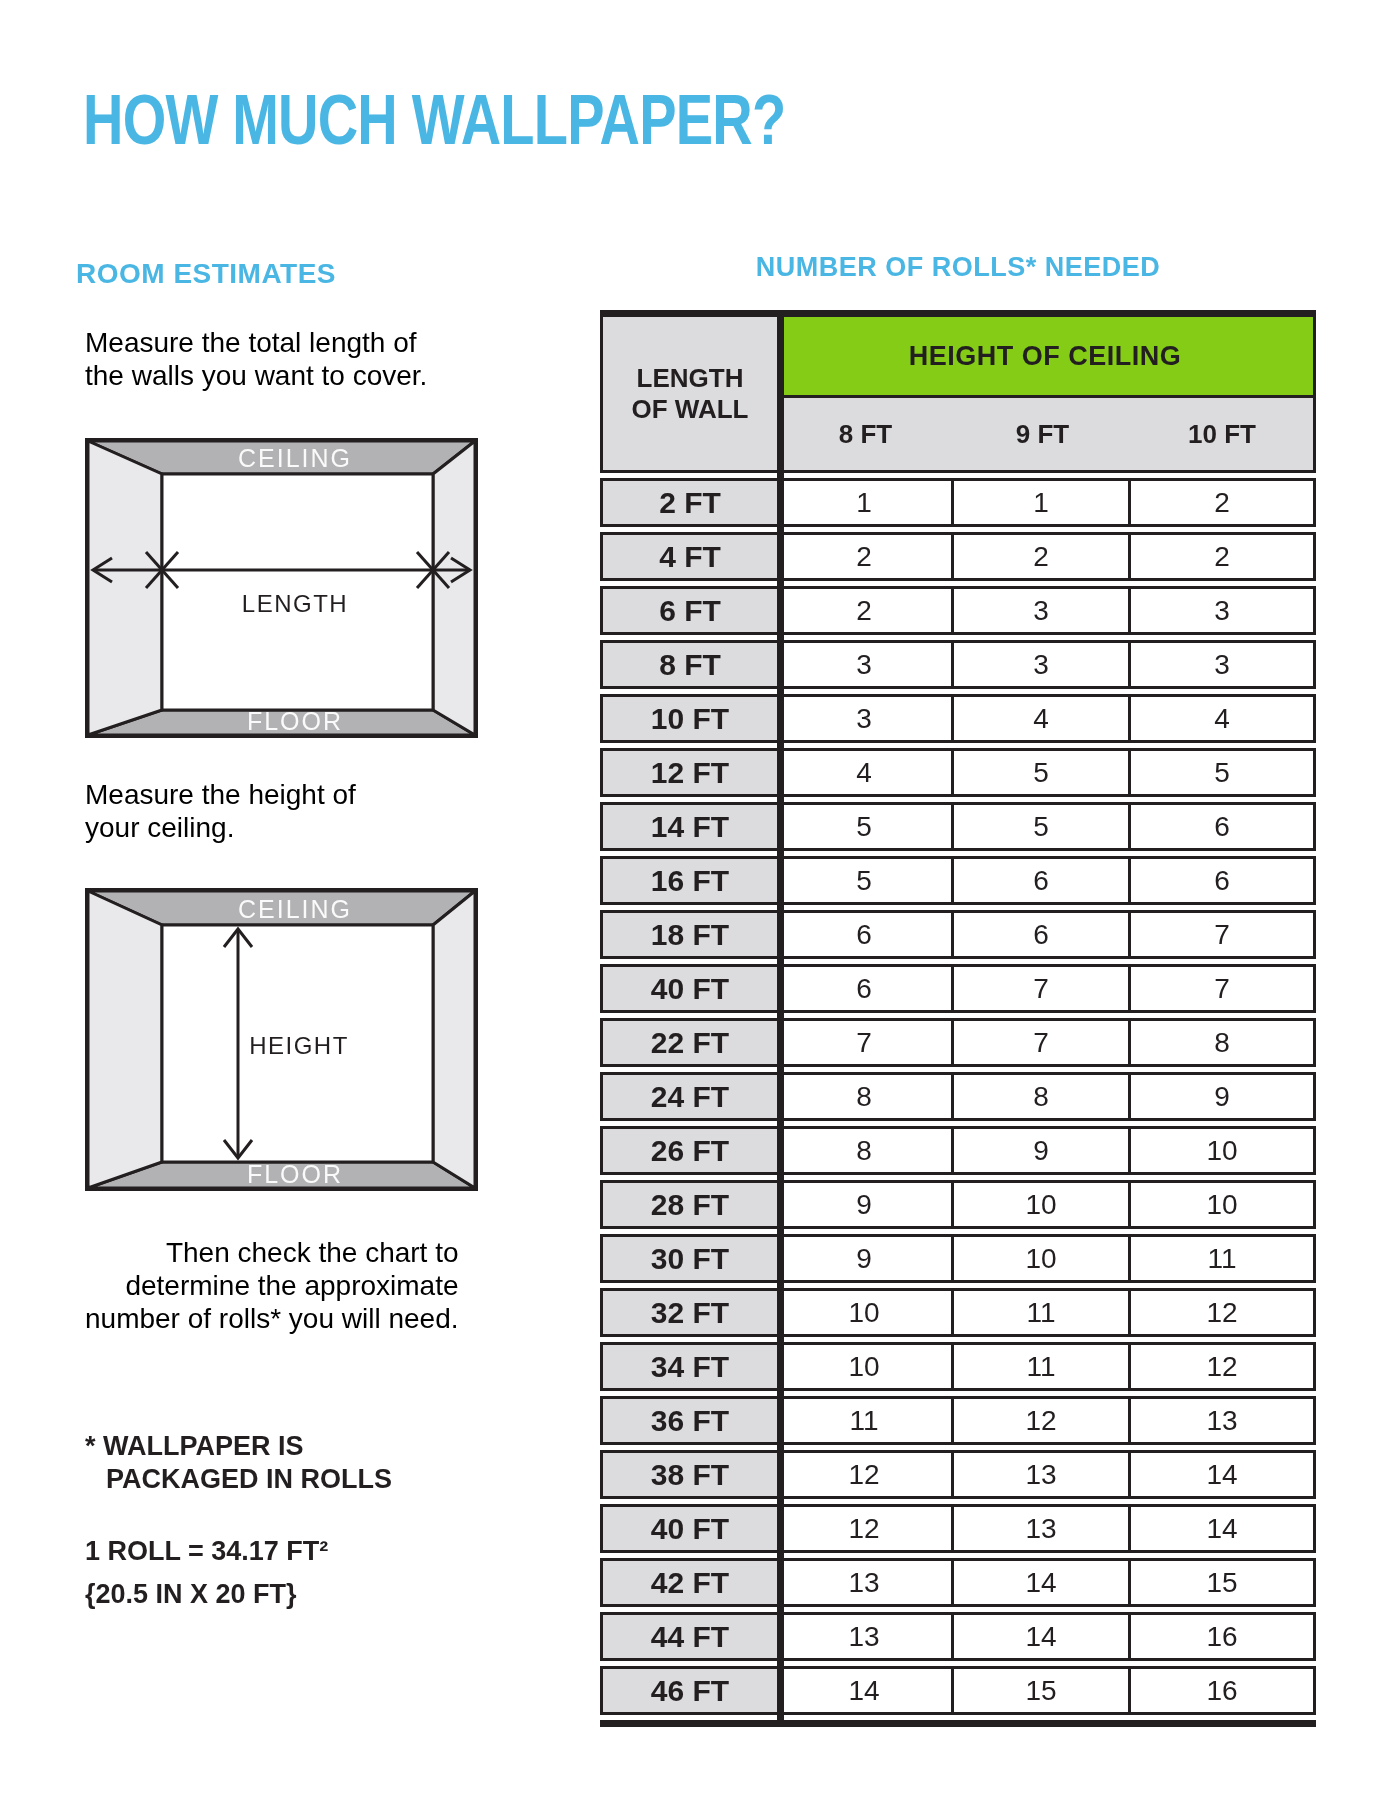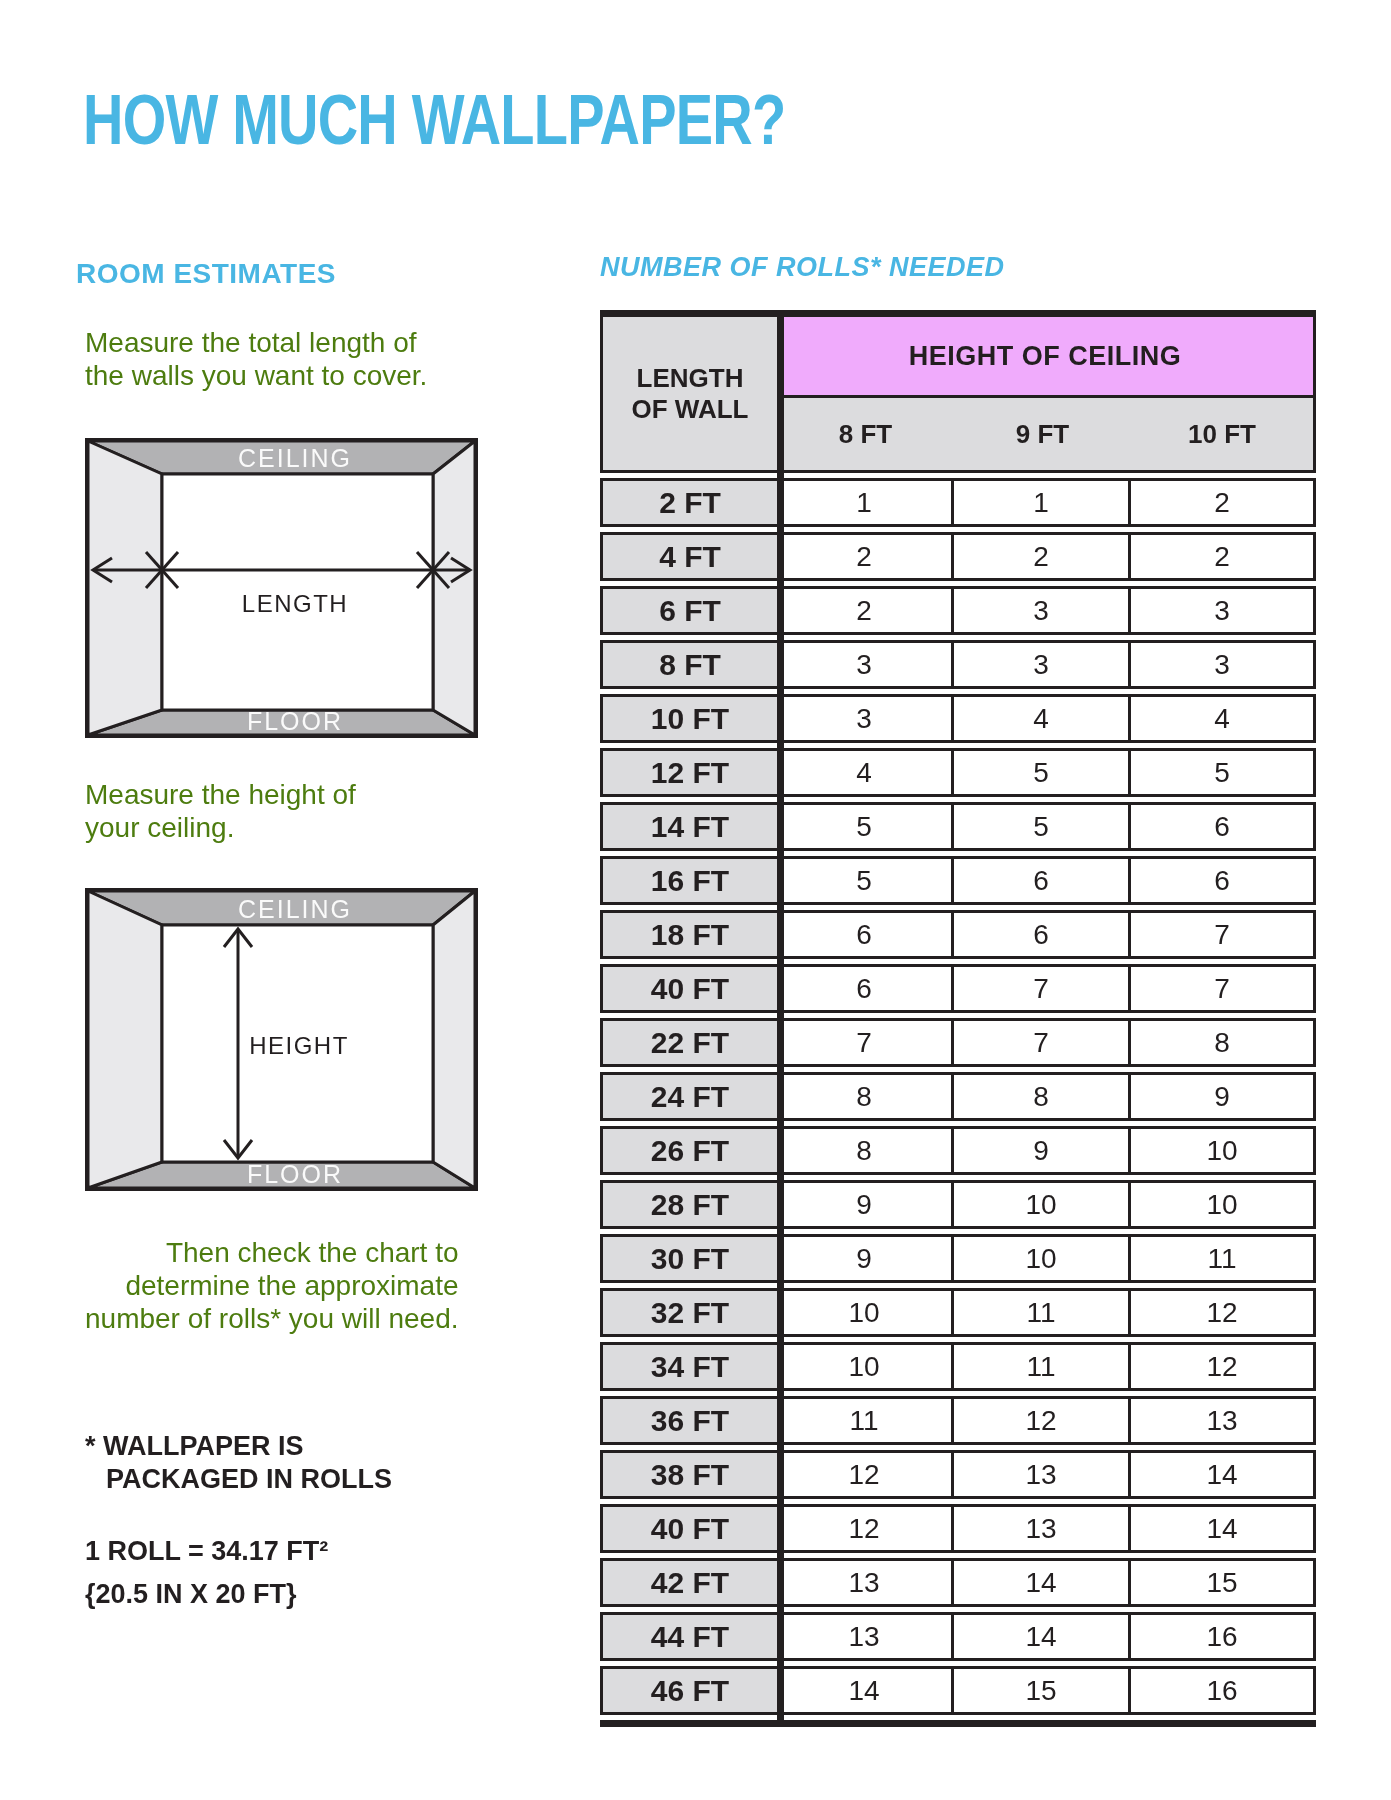--- a/index.html
+++ b/index.html
@@ -18,50 +18,50 @@
     transform:scaleX(0.80); transform-origin:left top;
   }
 
   
   .sec-head {
     position:absolute; left:76px; top:258px;
     font-size:28px; font-weight:bold; color:#49b6e3; letter-spacing:.5px;
   }
   .body-text {
     position:absolute; left:85px;
-    font-size:28px; line-height:33px; color:#4d7c0f; white-space:pre-line;
+    font-size:28px; line-height:33px; color:#000000; white-space:pre-line;
   }
   #step1 { top:326px; }
   #step2 { top:778px; }
   #step3 { top:1236px;text-align:right; }
 
   .diagram { position:absolute; left:85px; }
   #diagram1 { top:438px; }
   #diagram2 { top:888px; }
 
   .foot-note { position:absolute; left:85px; top:1430px; font-size:27px; font-weight:bold; line-height:33px; }
   .foot-note .l2 { padding-left:21px; }
   .roll-note { position:absolute; left:85px; top:1530px; font-size:27px; font-weight:bold; line-height:43px; white-space:pre-line; }
 
   
   .tbl-heading {
     position:absolute; left:600px; top:252px; width:716px;
-    text-align:left; font-size:27px; font-weight:bold; color:#49b6e3; letter-spacing:.5px;font-style:italic;
+    text-align:center; font-size:27px; font-weight:bold; color:#49b6e3; letter-spacing:.5px;
   }
   .rt { position:absolute; left:600px; top:310px; width:716px; }
   .rt-topbar, .rt-botbar { height:7px; background:#231f20; }
   .rt-head { display:flex; }
   .rt-corner {
     width:174px; height:153px; border-left:3px solid #231f20;
     background:#dcdcde; display:flex; align-items:center; justify-content:center;
     text-align:center; font-size:26px; font-weight:bold; line-height:31px; white-space:pre-line;
   }
   .rt-hright { width:536px; border-right:3px solid #231f20; }
   .rt-span {
-    height:78px; background:#f0abfc; display:flex; align-items:center; justify-content:center;
+    height:78px; background:#84cc16; display:flex; align-items:center; justify-content:center;
     font-size:27px; font-weight:bold; letter-spacing:.5px;
   }
   .rt-hline { height:3px; background:#231f20; }
   .rt-subs { height:72px; background:#dcdcde; display:flex; }
   .rt-subs span {
     display:flex; align-items:center; justify-content:center;
     font-size:26px; font-weight:bold;
   }
   .rt-subs span:nth-child(1){ width:177px; }
   .rt-subs span:nth-child(2){ width:177px; }

